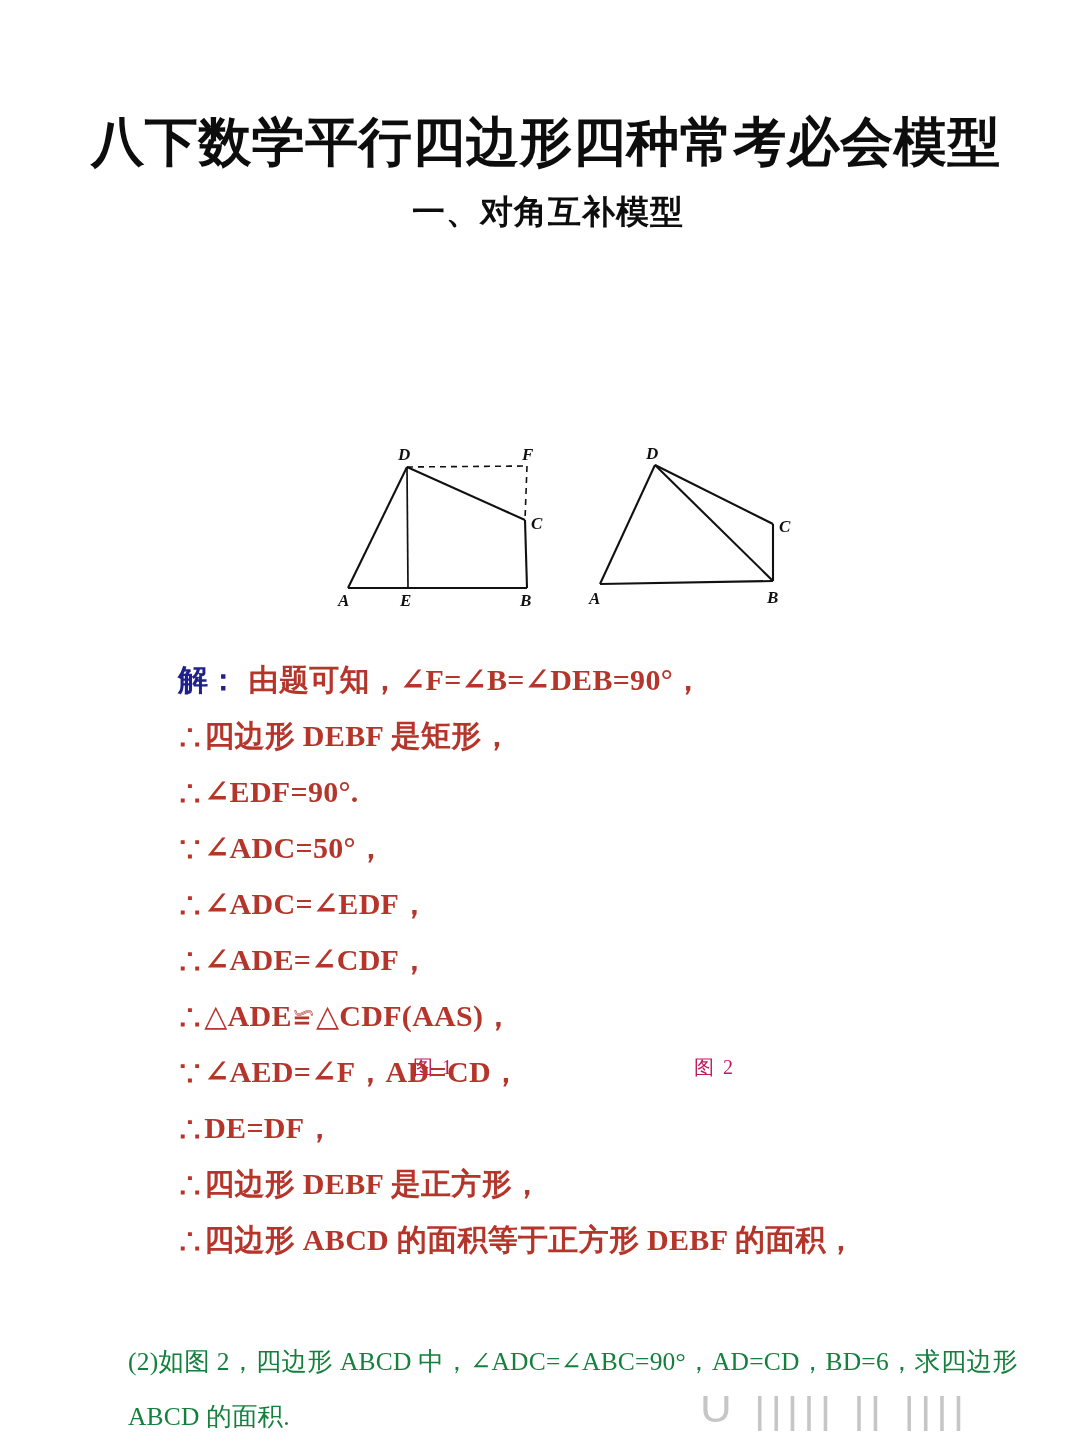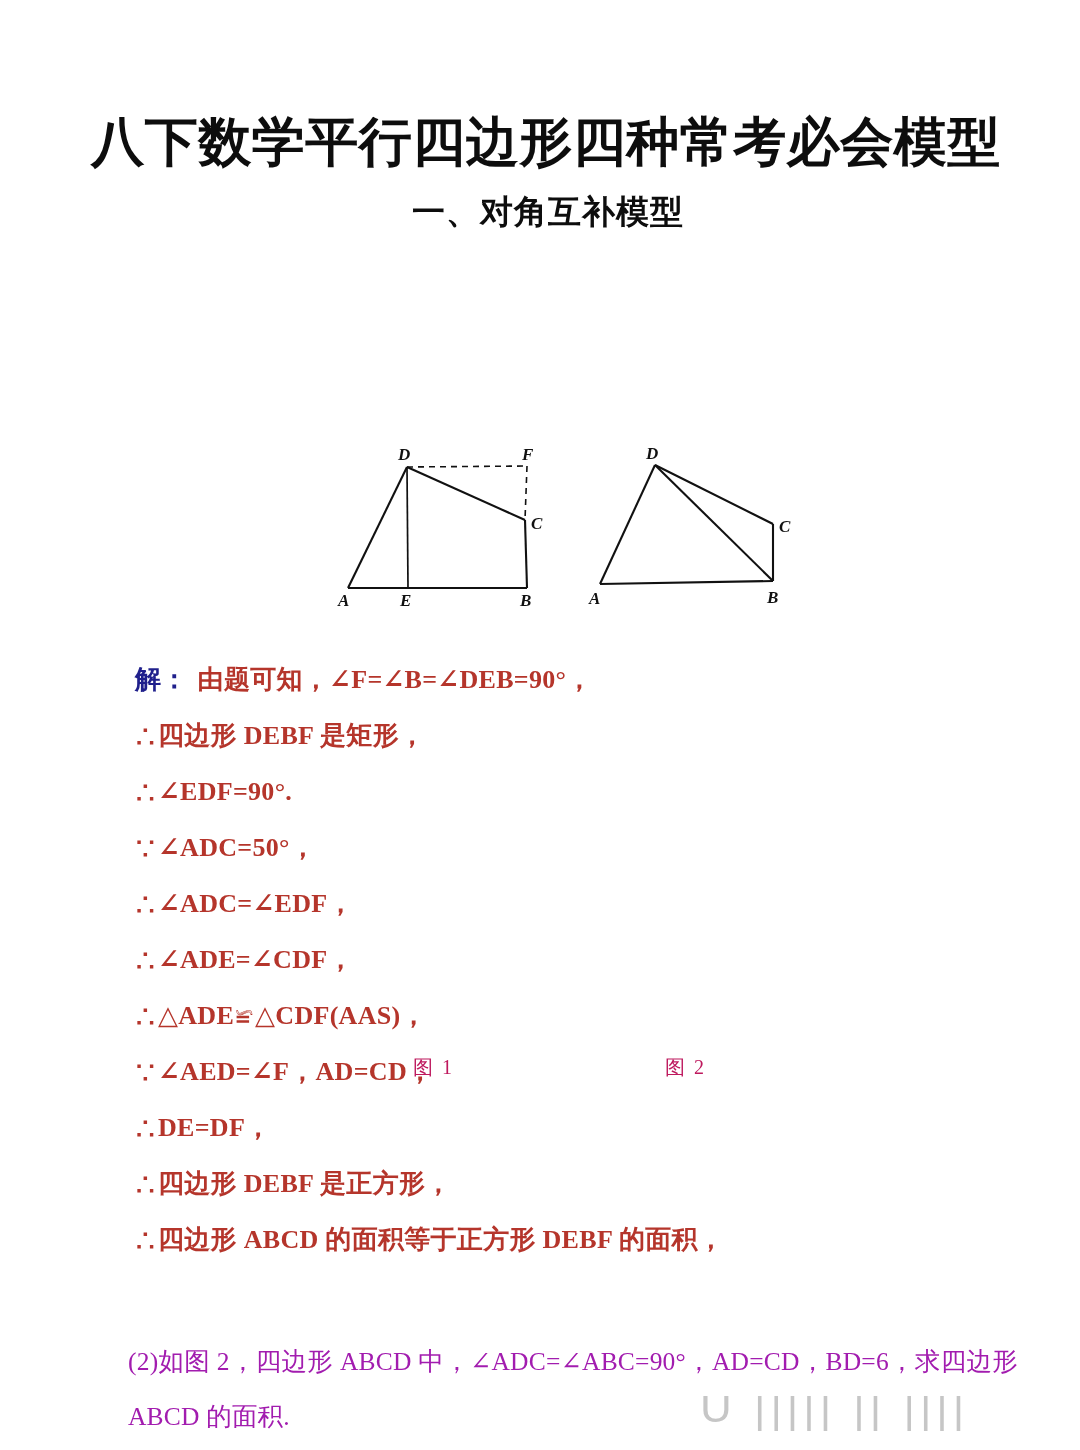--- a/index.html
+++ b/index.html
@@ -63,21 +63,21 @@
     text-justify: inter-ideograph;
     letter-spacing: 0.2px;
   }
   .prob2 {
     position: absolute;
     top: 1334px;
     left: 128px;
     width: 890px;
     font-size: 25.5px;
     line-height: 55px;
-    color: #a21caf;
+    color: #15803d;
     text-align: justify;
     text-justify: inter-ideograph;
     letter-spacing: 0.2px;
   }
   .answer-fill {
     color: #c0392b;
     text-decoration: underline;
     text-decoration-color: #c0392b;
     text-underline-offset: 3px;
     font-weight: bold;
@@ -95,37 +95,38 @@
   #fig1-svg { left: 330px; }
   #fig2-svg { left: 575px; }
   .fig-caption {
     position: absolute;
     top: 608px;
     font-size: 20px;
     color: #be185d;
     letter-spacing: 2px;
   }
   #fig1-caption { left: 413px; }
-  #fig2-caption { left: 665px; text-align: right; }
+  #fig2-caption { left: 694px; text-align: right; }
 
   
   .solution {
     position: absolute;
     top: 652px;
     left: 135px;
     width: 860px;
   }
   .sol-line {
-    font-size: 26px;
+    font-size: 30px;
     line-height: 56px;
     height: 56px;
     color: #b5352b;
     font-weight: bold;
     white-space: nowrap;
     letter-spacing: 0.3px;
+    margin-left: 43px;
   }
   .sol-label {
     color: #20208c;
     font-weight: bold;
     margin-right: 10px;
   }
   .sym { margin-right: 2px; }
   .sup { font-size: 0.62em; vertical-align: super; }
 
   

